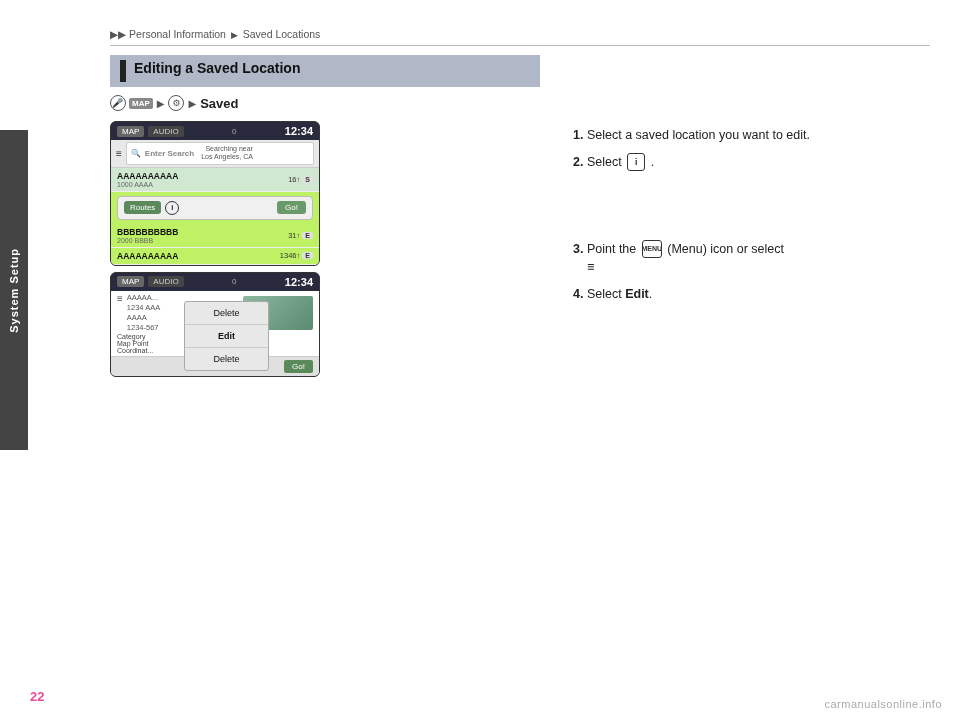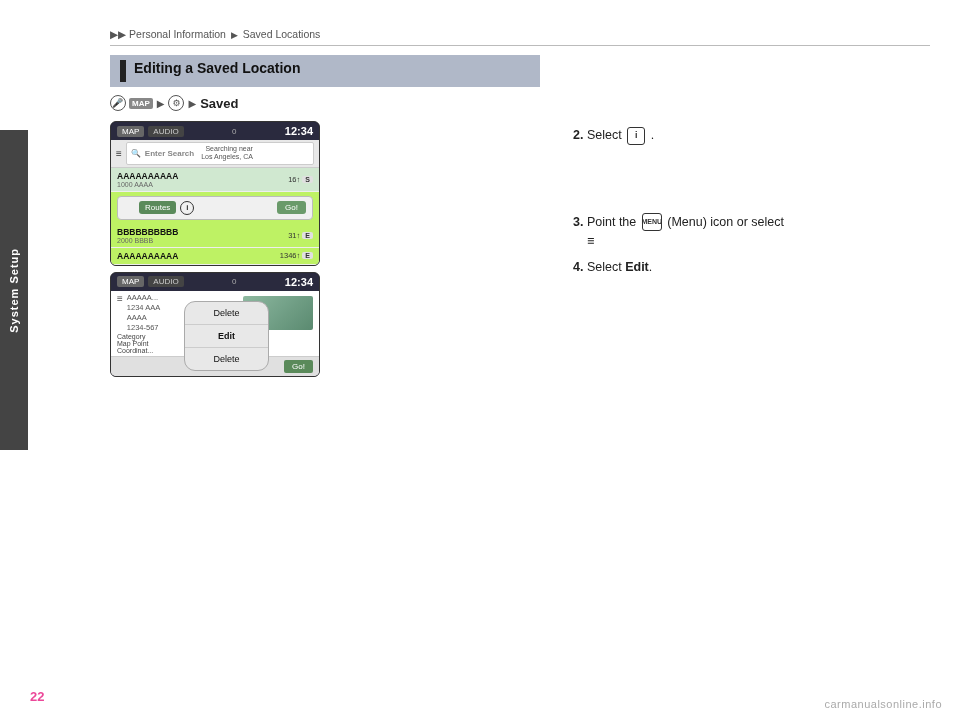--- a/index.html
+++ b/index.html
@@ -267,21 +267,20 @@
       align-items: center;
       gap: 4px;
     }
     .info-btn {
       background: #5a8a5a;
       color: #fff;
       border: none;
       border-radius: 3px;
       padding: 2px 6px;
       font-size: 8px;
-      margin-left: 15px;
     }
     .info-btn-go {
       background: #6a9a6a;
       color: #fff;
       border: none;
       border-radius: 3px;
       padding: 2px 8px;
       font-size: 8px;
       margin-left: auto;
     }
@@ -301,21 +300,21 @@
     }
     .screen2-item { font-size: 7.5px; color: #555; margin-bottom: 1px; }
 
     .context-menu {
       position: absolute;
       top: 10px;
       left: 50px;
       right: 50px;
       background: #e8e8e8;
       border: 1px solid #aaa;
-      border-radius: 11px;
+      border-radius: 3px;
       z-index: 10;
       margin-left: 23px;
     }
     .context-menu-item {
       padding: 6px 10px;
       font-size: 9px;
       color: #111;
       text-align: center;
       border-bottom: 1px solid #ccc;
       cursor: pointer;
@@ -475,20 +474,24 @@
 
           <div style="background:#e0e0e0;padding:3px 6px;display:flex;justify-content:flex-end;align-items:center;border-top:1px solid #ccc;">
             <span style="background:#5a8a5a;color:#fff;padding:2px 8px;font-size:8px;border-radius:2px;">Go!</span>
           </div>
         </div>
       </div>
 
     </div>
 
     <div class="instructions-area">
+      <div class="step">
+        <span class="step-num">1.</span>
+        <span>Select a saved location you want to edit.</span>
+      </div>
       <div class="step">
         <span class="step-num">2.</span>
         <span>Select</span>
         <span class="step-icon-inline">
           <span>i</span>
         </span>
         <span>.</span>
       </div>
 
       <div class="step3-spacer"></div>

